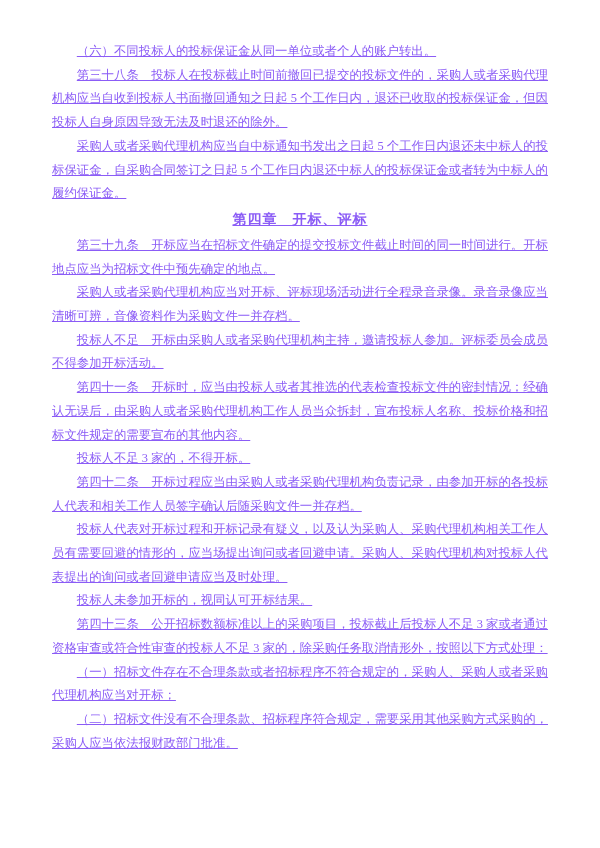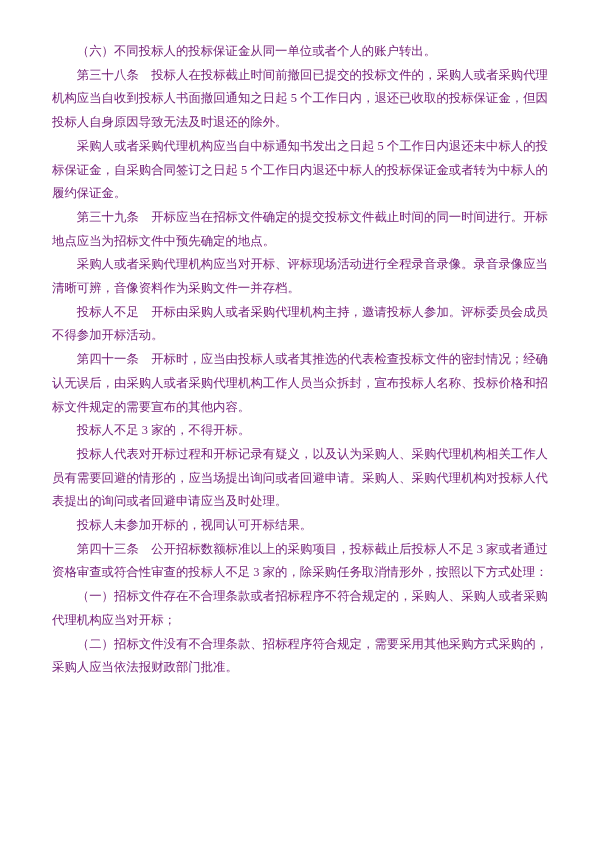--- a/index.html
+++ b/index.html
@@ -33,29 +33,31 @@
     line-height: 24px;
     font-weight: bold;
     text-align: center;
     text-indent: 0;
     letter-spacing: 1px;
   }
 </style>
 </head>
 <body>
 
-<div class="page" style="background: rgb(255, 255, 255); color: #701a75;">
+<div class="page" style="background: rgb(255, 255, 255); color: #8b5cf6; text-decoration: underline;">
   <div>
       <p class="para">（六）不同投标人的投标保证金从同一单位或者个人的账户转出。</p>
       <p class="para">第三十八条　投标人在投标截止时间前撤回已提交的投标文件的，采购人或者采购代理机构应当自收到投标人书面撤回通知之日起 5 个工作日内，退还已收取的投标保证金，但因投标人自身原因导致无法及时退还的除外。</p>
       <p class="para">采购人或者采购代理机构应当自中标通知书发出之日起 5 个工作日内退还未中标人的投标保证金，自采购合同签订之日起 5 个工作日内退还中标人的投标保证金或者转为中标人的履约保证金。</p>
+      <h2 class="chapter-heading">第四章　开标、评标</h2>
       <p class="para">第三十九条　开标应当在招标文件确定的提交投标文件截止时间的同一时间进行。开标地点应当为招标文件中预先确定的地点。</p>
       <p class="para">采购人或者采购代理机构应当对开标、评标现场活动进行全程录音录像。录音录像应当清晰可辨，音像资料作为采购文件一并存档。</p>
       <p class="para">投标人不足　开标由采购人或者采购代理机构主持，邀请投标人参加。评标委员会成员不得参加开标活动。</p>
       <p class="para">第四十一条　开标时，应当由投标人或者其推选的代表检查投标文件的密封情况；经确认无误后，由采购人或者采购代理机构工作人员当众拆封，宣布投标人名称、投标价格和招标文件规定的需要宣布的其他内容。</p>
       <p class="para">投标人不足 3 家的，不得开标。</p>
+      <p class="para">第四十二条　开标过程应当由采购人或者采购代理机构负责记录，由参加开标的各投标人代表和相关工作人员签字确认后随采购文件一并存档。</p>
       <p class="para">投标人代表对开标过程和开标记录有疑义，以及认为采购人、采购代理机构相关工作人员有需要回避的情形的，应当场提出询问或者回避申请。采购人、采购代理机构对投标人代表提出的询问或者回避申请应当及时处理。</p>
       <p class="para">投标人未参加开标的，视同认可开标结果。</p>
       <p class="para">第四十三条　公开招标数额标准以上的采购项目，投标截止后投标人不足 3 家或者通过资格审查或符合性审查的投标人不足 3 家的，除采购任务取消情形外，按照以下方式处理：</p>
       <p class="para">（一）招标文件存在不合理条款或者招标程序不符合规定的，采购人、采购人或者采购代理机构应当对开标；</p>
       <p class="para">（二）招标文件没有不合理条款、招标程序符合规定，需要采用其他采购方式采购的，采购人应当依法报财政部门批准。</p>
     </div>
 </div>
 
 </body></html>

